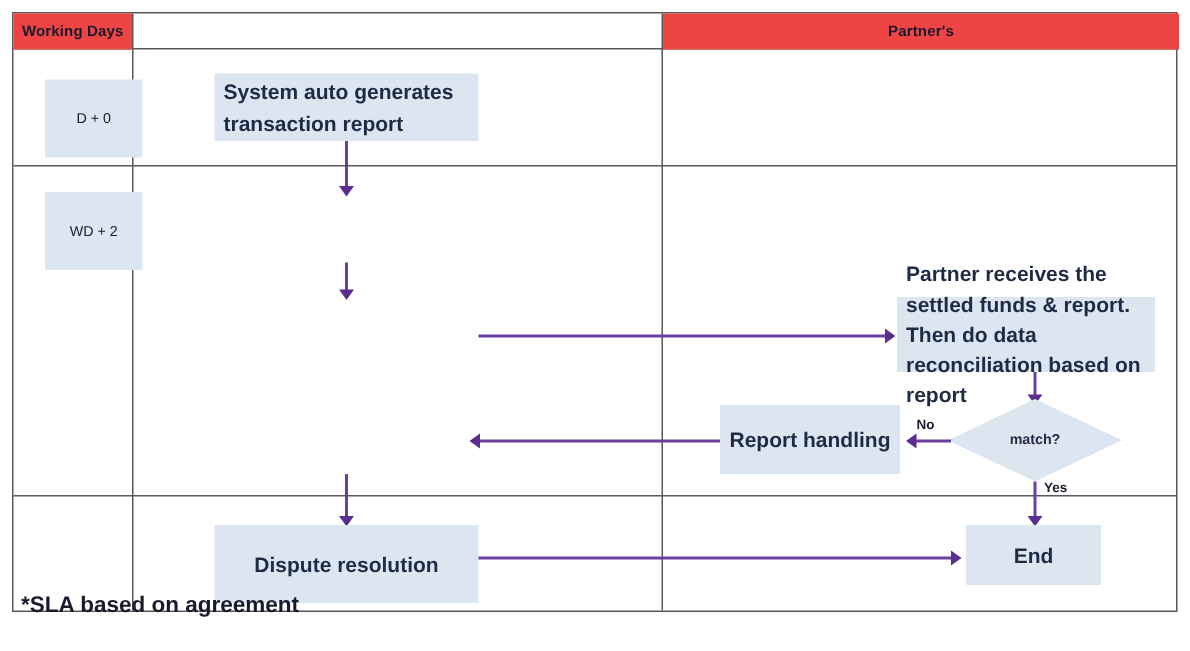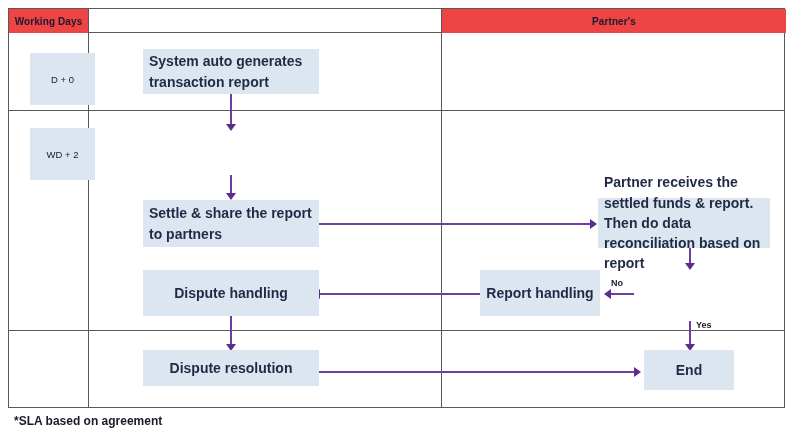--- a/index.html
+++ b/index.html
@@ -77,22 +77,22 @@
 
   .edge-label {
     position: absolute;
     font-size: 9px; font-weight: bold; color: #1a1a2e;
     white-space: nowrap;
   }
 
   
   .footnote {
     position: absolute;
-    left: 14px; top: 414px;
-    font-size: 12px; font-weight: bold; color: #1a1a2e;
+    left: 14px; top: 395px;
+    font-size: 15px; font-weight: bold; color: #1a1a2e;
   }
 </style>
 </head>
 <body>
 
 <div id="stage">
 
   <div class="table-frame">
 
     <div class="hline" style="top:23px;"></div>
@@ -111,50 +111,52 @@
 
   <div class="node" style="left:143px; top:49px; width:176px; height:45px;">System auto generates transaction report</div>
 
   <div class="conn conn-v" style="left:230px; top:94px; height:32px;"></div>
   <div class="arrow-head ah-down" style="left:226px; top:124px;"></div>
 
 
   <div class="conn conn-v" style="left:230px; top:175px; height:20px;"></div>
   <div class="arrow-head ah-down" style="left:226px; top:193px;"></div>
 
-  <div class="node" style="left:143px; top:200px; width:176px; height:47px;">Settle &amp; share the report to partners</div>
 
   <div class="conn conn-h" style="left:319px; top:223px; width:272px;"></div>
   <div class="arrow-head ah-right" style="left:590px; top:219px;"></div>
 
   <div class="node" style="left:598px; top:198px; width:172px; height:50px;">Partner receives the settled funds &amp; report. Then do data reconciliation based on report</div>
 
   <div class="conn conn-v" style="left:689px; top:248px; height:18px;"></div>
   <div class="arrow-head ah-down" style="left:685px; top:263px;"></div>
 
+  <div class="diamond-wrap" style="left:632px; top:266px; width:116px; height:55px;">
+    <div class="diamond-shape"></div>
+    <div class="diamond-label">match?</div>
+  </div>
 
   <div class="conn conn-h" style="left:610px; top:293px; width:24px;"></div>
   <div class="arrow-head ah-left" style="left:604px; top:289px;"></div>
   <div class="edge-label" style="left:611px; top:278px;">No</div>
 
   <div class="node" style="left:480px; top:270px; width:120px; height:46px;">Report handling</div>
 
   <div class="conn conn-h" style="left:319px; top:293px; width:161px;"></div>
   <div class="arrow-head ah-left" style="left:313px; top:289px;"></div>
 
-  <div class="node" style="left:143px; top:270px; width:176px; height:46px;">Dispute handling</div>
 
   <div class="conn conn-v" style="left:230px; top:316px; height:30px;"></div>
   <div class="arrow-head ah-down" style="left:226px; top:344px;"></div>
 
   <div class="conn conn-v" style="left:689px; top:321px; height:25px;"></div>
   <div class="arrow-head ah-down" style="left:685px; top:344px;"></div>
   <div class="edge-label" style="left:696px; top:320px;">Yes</div>
 
-  <div class="node" style="left:143px; top:350px; width:176px; height:36px;">Dispute resolution</div>
+  <div class="node" style="left:143px; top:350px; width:176px; height:52px;">Dispute resolution</div>
 
   <div class="conn conn-h" style="left:319px; top:371px; width:316px;"></div>
   <div class="arrow-head ah-right" style="left:634px; top:367px;"></div>
 
   <div class="node" style="left:644px; top:350px; width:90px; height:40px;">End</div>
 
   <div class="footnote">*SLA based on agreement</div>
 
 </div>
 

